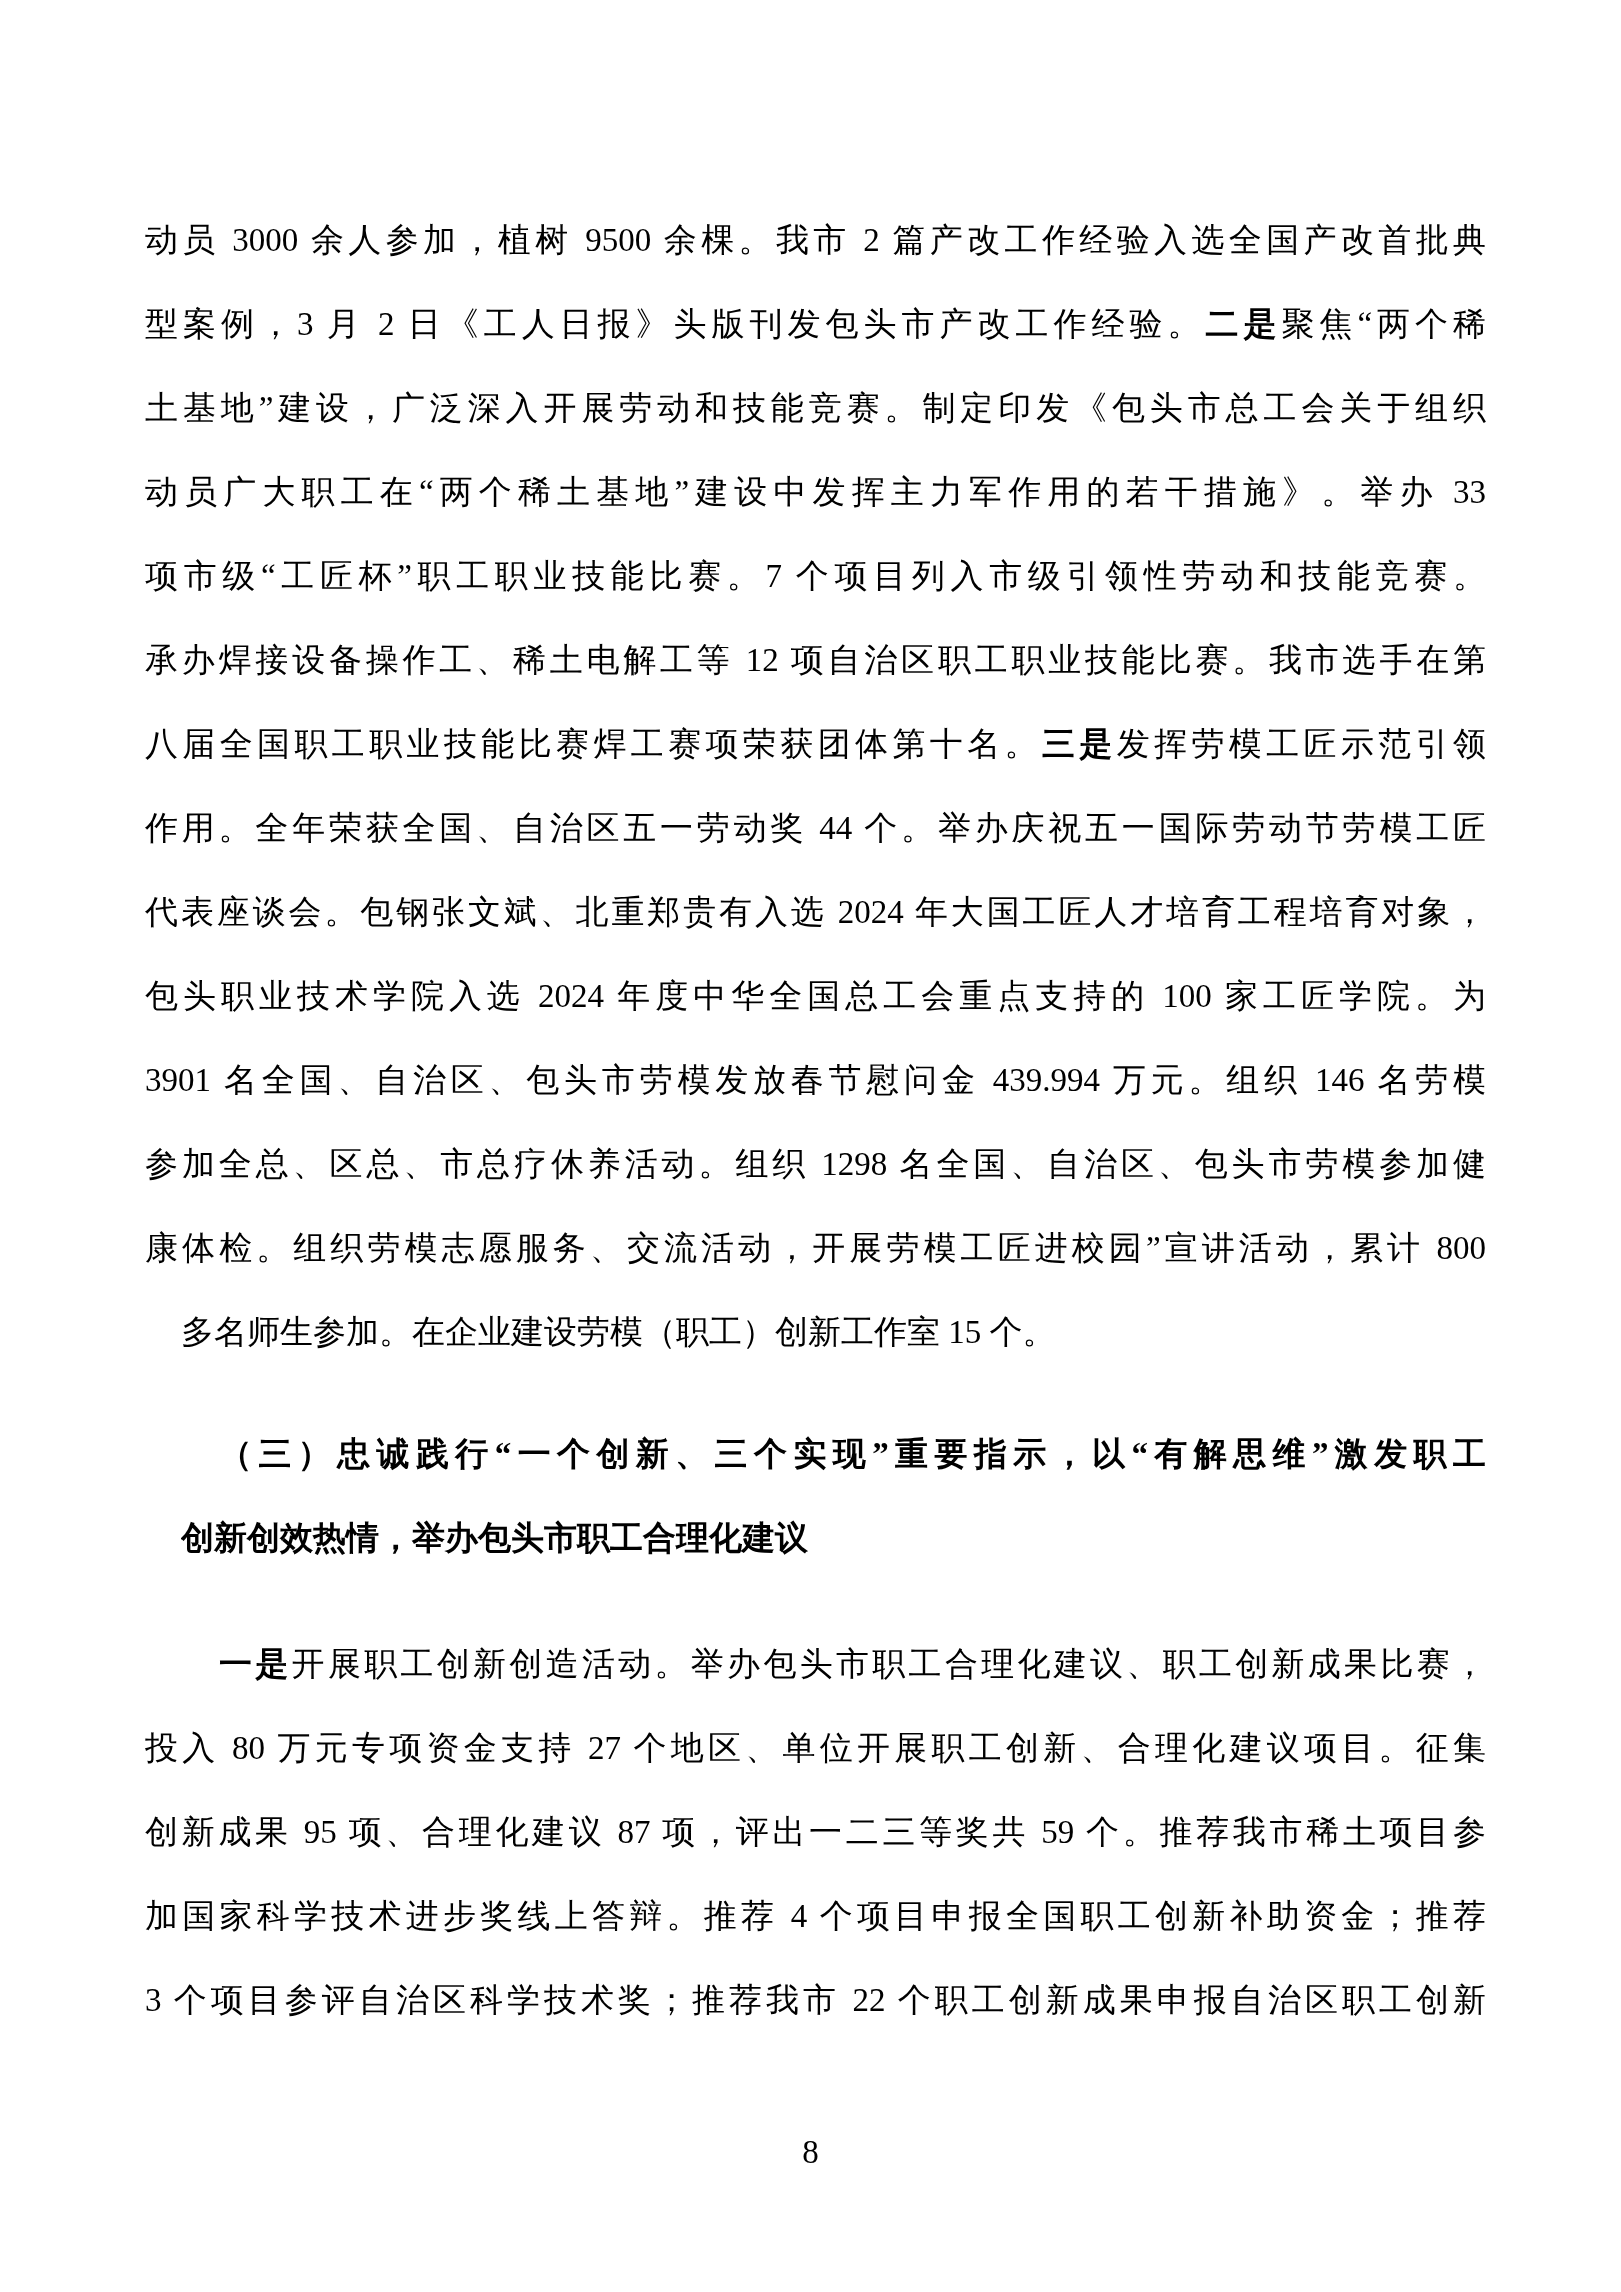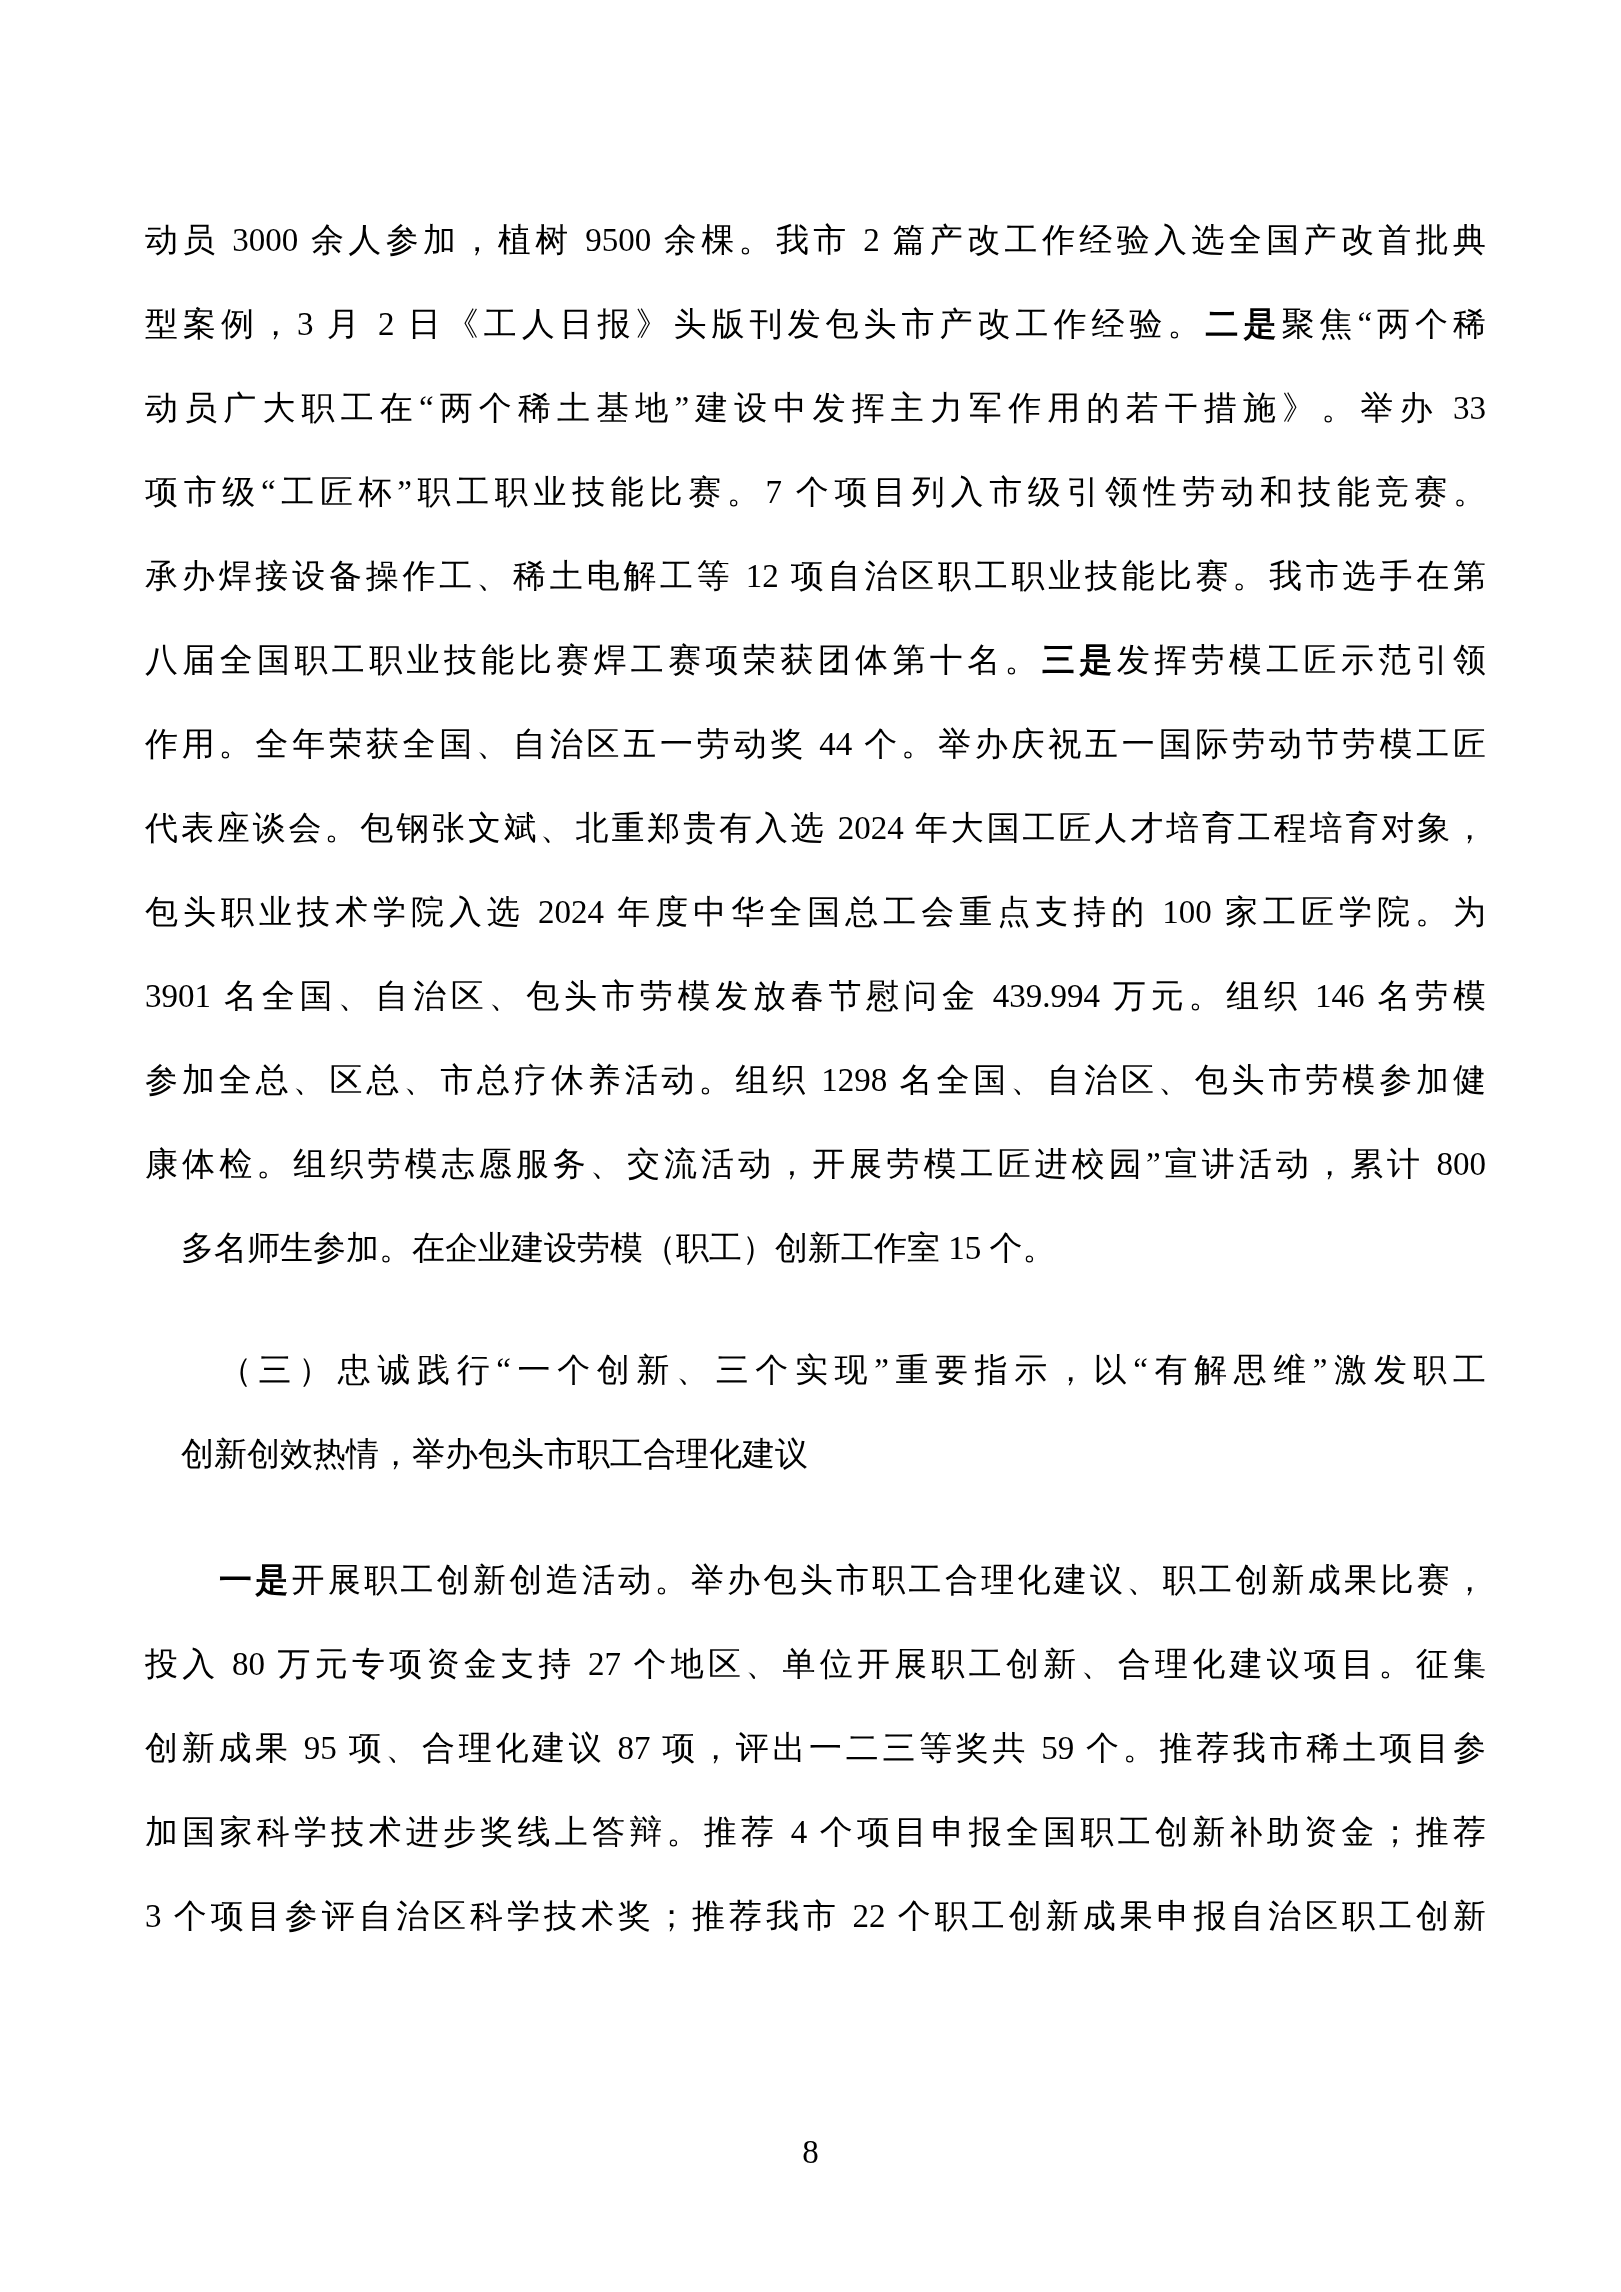--- a/index.html
+++ b/index.html
@@ -23,21 +23,21 @@
     width: 1341px;
   }
   .para {
     margin: 0;
     padding: 0;
   }
   
   .para.heading {
     margin-top: 38px;
     margin-bottom: 42px;
-    font-weight: 400;
+    font-weight: 700;
   }
   .tline {
     height: 84px;
     line-height: 84px;
     font-size: 33px;
     overflow: hidden;
     text-align: justify;
     text-align-last: justify;
     -moz-text-align-last: justify;
     text-justify: inter-character;
@@ -66,20 +66,21 @@
   }
 </style>
 </head>
 <body>
 
 <div class="page">
   <main class="doc-body" id="doc-body">
       <div class="para body">
         <div class="tline"><span class="run">动员 3000 余人参加，植树 9500 余棵。我市 2 篇产改工作经验入选全国产改首批典</span></div>
         <div class="tline"><span class="run">型案例，3 月 2 日《工人日报》头版刊发包头市产改工作经验。</span><span class="run b">二是</span><span class="run">聚焦“两个稀</span></div>
+        <div class="tline"><span class="run">土基地”建设，广泛深入开展劳动和技能竞赛。制定印发《包头市总工会关于组织</span></div>
         <div class="tline"><span class="run">动员广大职工在“两个稀土基地”建设中发挥主力军作用的若干措施》。举办 33</span></div>
         <div class="tline"><span class="run">项市级“工匠杯”职工职业技能比赛。7 个项目列入市级引领性劳动和技能竞赛。</span></div>
         <div class="tline"><span class="run">承办焊接设备操作工、稀土电解工等 12 项自治区职工职业技能比赛。我市选手在第</span></div>
         <div class="tline"><span class="run">八届全国职工职业技能比赛焊工赛项荣获团体第十名。</span><span class="run b">三是</span><span class="run">发挥劳模工匠示范引领</span></div>
         <div class="tline"><span class="run">作用。全年荣获全国、自治区五一劳动奖 44 个。举办庆祝五一国际劳动节劳模工匠</span></div>
         <div class="tline"><span class="run">代表座谈会。包钢张文斌、北重郑贵有入选 2024 年大国工匠人才培育工程培育对象，</span></div>
         <div class="tline"><span class="run">包头职业技术学院入选 2024 年度中华全国总工会重点支持的 100 家工匠学院。为</span></div>
         <div class="tline"><span class="run">3901 名全国、自治区、包头市劳模发放春节慰问金 439.994 万元。组织 146 名劳模</span></div>
         <div class="tline"><span class="run">参加全总、区总、市总疗休养活动。组织 1298 名全国、自治区、包头市劳模参加健</span></div>
         <div class="tline"><span class="run">康体检。组织劳模志愿服务、交流活动，开展劳模工匠进校园”宣讲活动，累计 800</span></div>

